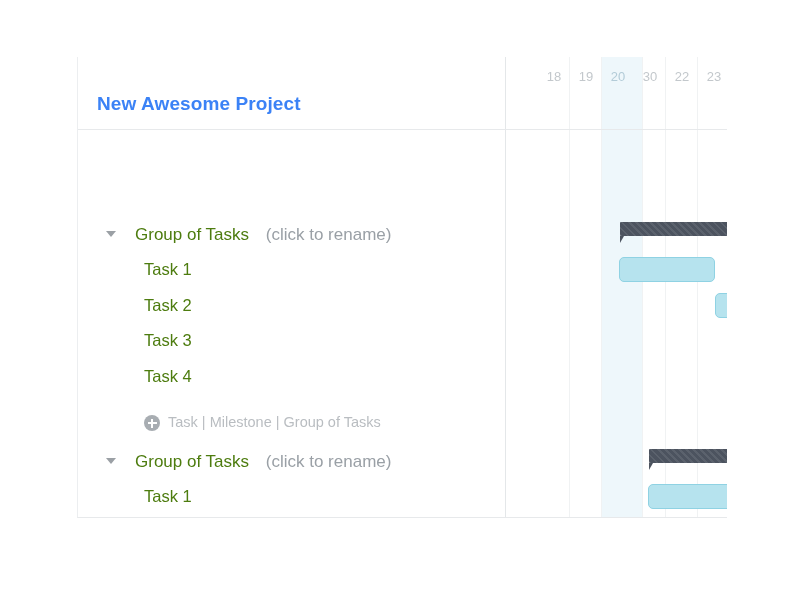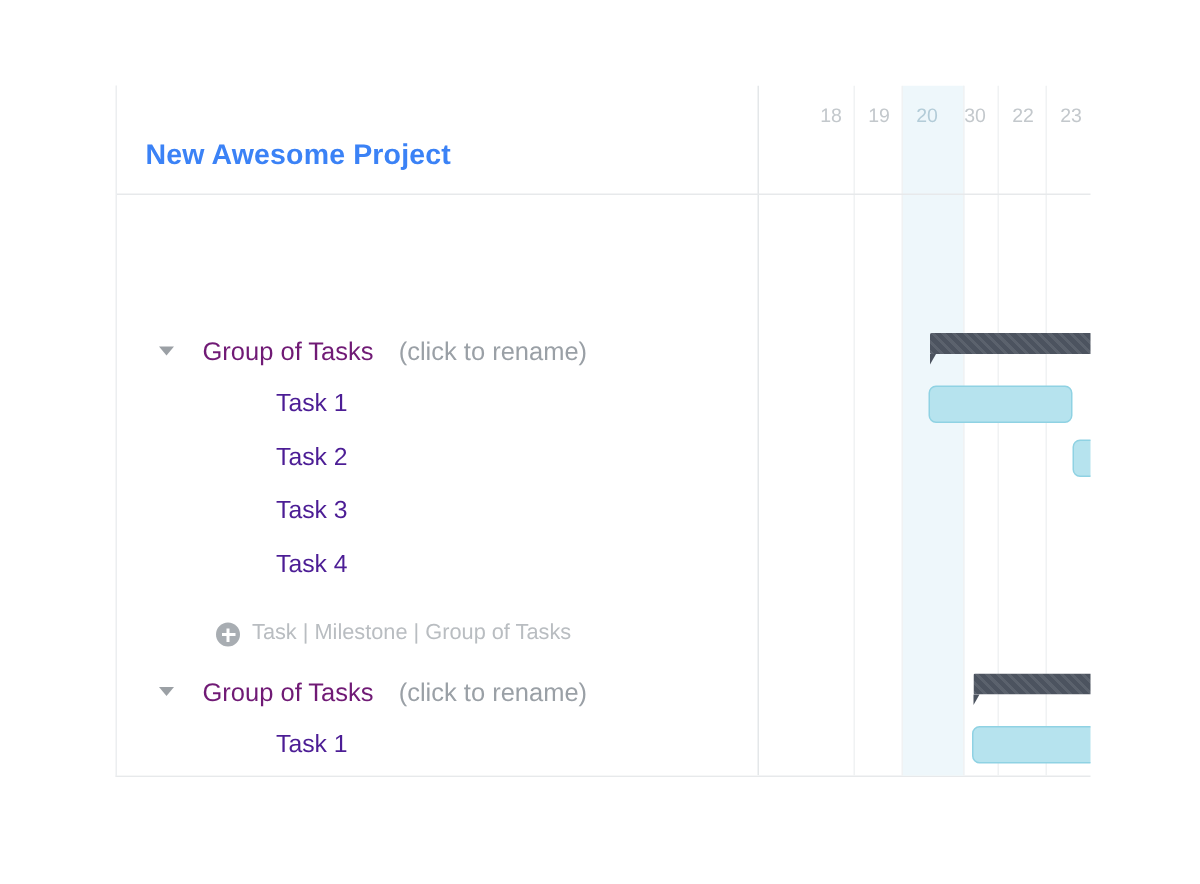--- a/index.html
+++ b/index.html
@@ -121,42 +121,41 @@
     line-height: 35px;
     white-space: nowrap;
   }
 
   .group-row .row-label {
     left: 57px;
     font-size: 17px;
     color: #3c4148;
   }
   .group-name {
-    color: #701a75;
+    color: #4d7c0f;
   }
   .group-hint {
     color: #9aa0a6;
     margin-left: 12px;
   }
 
   .caret {
     position: absolute;
     left: 28px;
     top: 14px;
     width: 0; height: 0;
     border-left: 5px solid transparent;
     border-right: 5px solid transparent;
     border-top: 6px solid #9ba0a5;
   }
 
   .task-row .row-label {
     left: 66px;
     font-size: 16.5px;
-    color: #4c1d95;
-    margin-left: 40px;
+    color: #4d7c0f;
   }
 
   
   .add-row .row-label {
     left: 66px;
     font-size: 14.5px;
     color: #b9bdc1;
   }
   .plus-icon {
     position: absolute;

